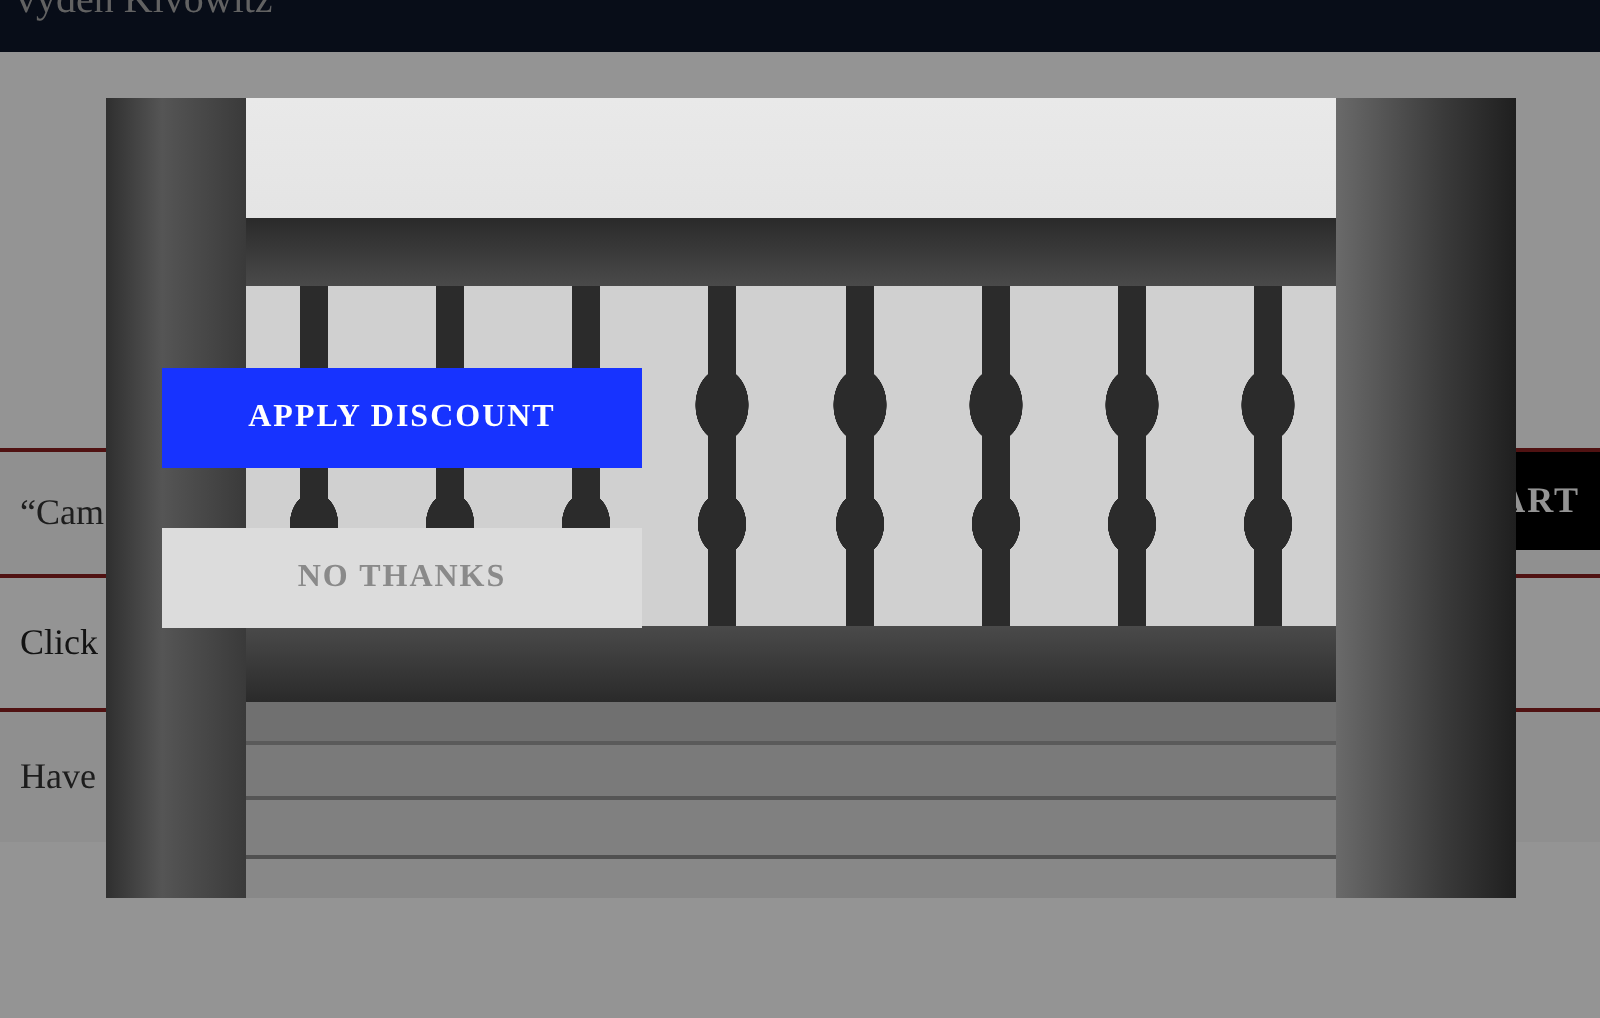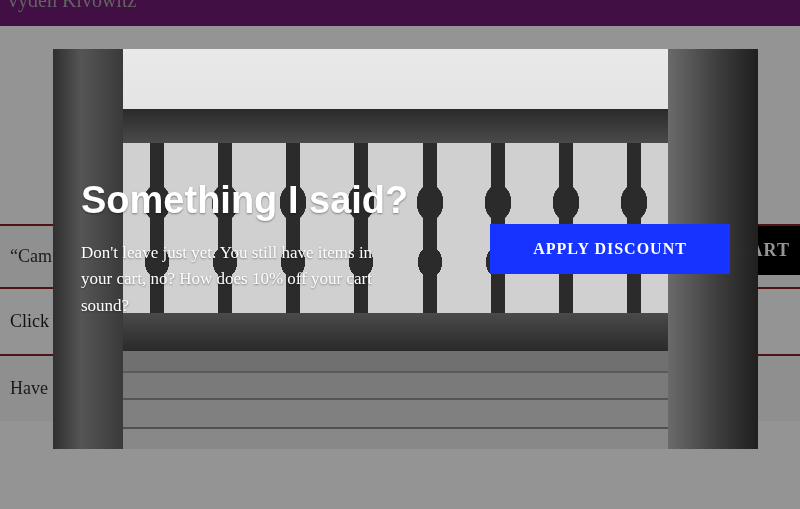--- a/index.html
+++ b/index.html
@@ -1,21 +1,21 @@
 <!DOCTYPE html>
 <html><head>
 <meta charset="utf-8">
 <style>
   * { box-sizing: border-box; margin: 0; padding: 0; }
   html, body { width: 800px; height: 509px; overflow: hidden; font-family: Georgia, 'Times New Roman', serif; }
   body { position: relative; background: #fff; }
 
   
   .header {
-    background: #701a75;
+    background: #0f172a;
     color: #aaa;
     height: 26px;
     padding: 0 8px;
     font-size: 20px;
     font-family: Georgia, serif;
     line-height: 0;
     overflow: hidden;
   }
 
   
@@ -222,21 +222,18 @@
         <div class="baluster"></div>
         <div class="baluster"></div>
       <div class="baluster"></div>
         <div class="baluster"></div>
     </div>
     <div class="rail-bottom"></div>
     <div class="steps"></div>
   </div>
 
   <div class="content">
-    <div class="left">
-      <h1>Something I said?</h1>
-      <p>Don't leave just yet. You still have items in your cart, no? How does 10% off your cart sound?</p>
-    </div>
     <div class="right">
       <button class="btn primary">APPLY DISCOUNT</button>
+      <button class="btn secondary">NO THANKS</button>
     </div>
   </div>
 </div>
 
 </body></html>

